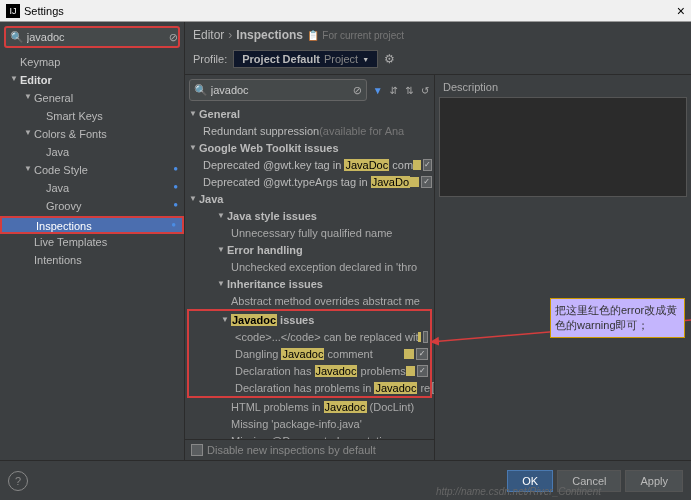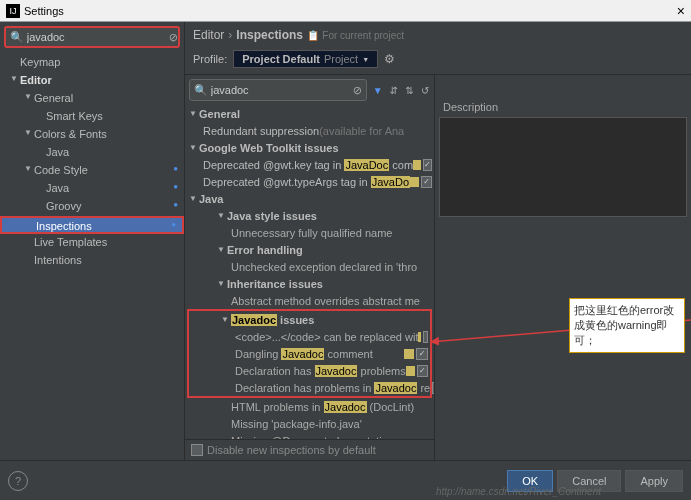--- a/index.html
+++ b/index.html
@@ -45,29 +45,29 @@
 .insp-item.l2 { padding-left: 32px; font-weight: bold; }
 .insp-item.l3 { padding-left: 46px; }
 .insp-item.l3 .label { color: #aaa; }
 .hl { background: #c9b85f; color: #000; padding: 0 1px; }
 .sev-box { width: 10px; height: 10px; margin-left: auto; margin-right: 2px; }
 .sev-warn { background: #c9b85f; }
 .sev-err { background: #d43d3d; }
 .chk { width: 12px; height: 12px; border: 1px solid #888; background: #5a5d5f; font-size: 8px; display: flex; align-items: center; justify-content: center; color: #ccc; }
 .red-group { border: 2px solid #d43d3d; margin: 0 2px; }
 .disable-row { padding: 4px 6px; color: #888; display: flex; align-items: center; gap: 4px; border-top: 1px solid #2b2b2b; }
-.desc-panel { flex: 1; padding: 4px; margin-top: 20px; }
+.desc-panel { flex: 1; padding: 4px; }
 .desc-label { color: #aaa; font-size: 11px; padding: 2px 4px; }
 .desc-box { height: 100px; background: #2b2b2b; border: 1px solid #555; margin-top: 2px; }
 .footer { height: 40px; border-top: 1px solid #2b2b2b; display: flex; align-items: center; padding: 0 8px; background: #3c3f41; }
 .help-icon { width: 20px; height: 20px; border-radius: 50%; border: 1px solid #888; display: flex; align-items: center; justify-content: center; color: #888; }
 .btns { margin-left: auto; display: flex; gap: 4px; justify-content: center; }
 .btn { padding: 4px 14px; background: #4c5052; border: 1px solid #555; color: #bbb; font-size: 11px; cursor: pointer; }
 .btn.primary { background: #365880; border-color: #4a79b0; color: #fff; }
-.callout { position: absolute; right: 6px; top: 276px; width: 116px; background: #ffffff; border: 1px solid #cc9900; padding: 4px; font-size: 11px; color: #333; z-index: 10; }
+.callout { position: absolute; right: 6px; top: 276px; width: 135px; background: #c4b5fd; border: 1px solid #cc9900; padding: 4px; font-size: 11px; color: #333; z-index: 10; }
 .arrow-line { position: absolute; z-index: 9; }
 .watermark { position: absolute; bottom: 3px; right: 90px; color: #666; font-size: 10px; z-index: 5; font-style: italic; }
 </style>
 </head>
 <body>
 
 <div class="titlebar">
   <div class="icon-box">IJ</div>
   <span>Settings</span>
   <span class="close">×</span>

